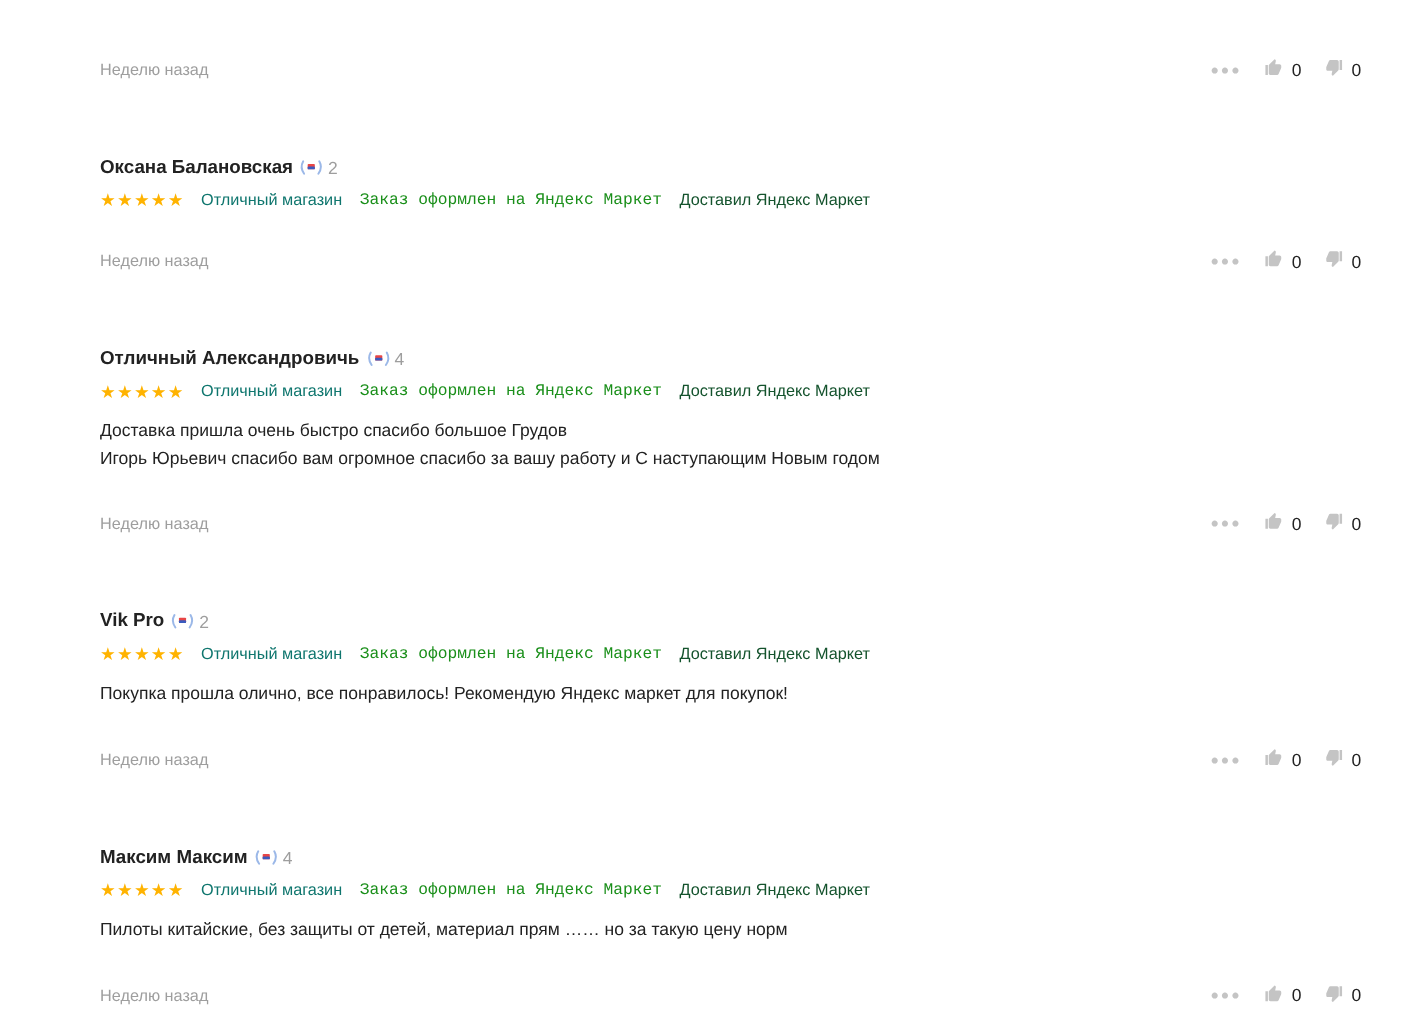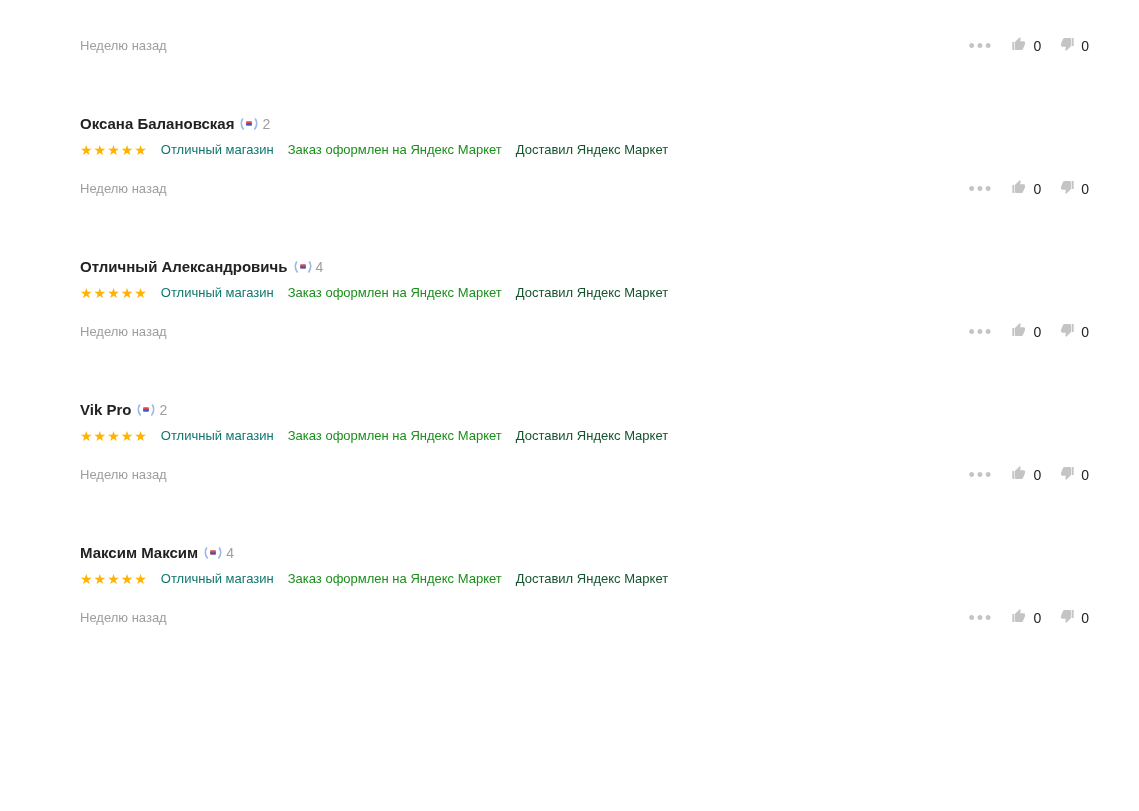--- a/index.html
+++ b/index.html
@@ -53,33 +53,34 @@
   .star {
     color: #ffb300;
     font-size: 14px;
     line-height: 1;
   }
   .shop-summary {
     color: #0f766e;
   }
   .order-info {
     color: #1a8f1a;
+    font-family: Liberation Mono, monospace;
   }
   .delivery-info {
     color: #14532d;
   }
   .review-body {
     font-size: 14px;
     line-height: 1.55;
     color: #222;
   }
   .footer-row {
     display: flex;
     align-items: center;
-    margin-top: 22px;
+    margin-top: 32px;
   }
   .time-ago {
     color: #9e9e9e;
     font-size: 13px;
     flex: 1;
   }
   .actions {
     display: flex;
     align-items: center;
     gap: 18px;
@@ -206,20 +207,21 @@
         <span class="star">★</span>
         <span class="star">★</span>
         <span class="star">★</span>
         <span class="star">★</span>
         <span class="star">★</span>
       </span>
       <span class="shop-summary">Отличный магазин</span>
       <span class="order-info">Заказ оформлен на Яндекс Маркет</span>
       <span class="delivery-info">Доставил Яндекс Маркет</span>
     </div>
+    <div class="review-body">Доставка пришла очень быстро спасибо большое Грудов<br>Игорь Юрьевич спасибо вам огромное спасибо за вашу работу и С наступающим Новым годом</div>
     <div class="footer-row">
       <span class="time-ago">Неделю назад</span>
       <div class="actions">
         <span class="dots">•••</span>
         <span class="vote">
           <span class="thumb">
             <svg width="16" height="16" viewBox="0 0 24 24" fill="#c4c4c4">
                 <path d="M2 21h3V9H2v12zm19-11c0-1.1-.9-2-2-2h-5.3l.8-3.8v-.3c0-.4-.2-.8-.4-1.1L13 2 6.6 8.4C6.2 8.8 6 9.3 6 9.8V19c0 1.1.9 2 2 2h8c.8 0 1.5-.5 1.8-1.2l3-7c.1-.3.2-.5.2-.8v-2z"></path>
               </svg>
           </span>
@@ -257,20 +259,21 @@
         <span class="star">★</span>
         <span class="star">★</span>
         <span class="star">★</span>
         <span class="star">★</span>
         <span class="star">★</span>
       </span>
       <span class="shop-summary">Отличный магазин</span>
       <span class="order-info">Заказ оформлен на Яндекс Маркет</span>
       <span class="delivery-info">Доставил Яндекс Маркет</span>
     </div>
+    <div class="review-body">Покупка прошла олично, все понравилось! Рекомендую Яндекс маркет для покупок!</div>
     <div class="footer-row">
       <span class="time-ago">Неделю назад</span>
       <div class="actions">
         <span class="dots">•••</span>
         <span class="vote">
           <span class="thumb">
             <svg width="16" height="16" viewBox="0 0 24 24" fill="#c4c4c4">
                 <path d="M2 21h3V9H2v12zm19-11c0-1.1-.9-2-2-2h-5.3l.8-3.8v-.3c0-.4-.2-.8-.4-1.1L13 2 6.6 8.4C6.2 8.8 6 9.3 6 9.8V19c0 1.1.9 2 2 2h8c.8 0 1.5-.5 1.8-1.2l3-7c.1-.3.2-.5.2-.8v-2z"></path>
               </svg>
           </span>
@@ -308,20 +311,21 @@
         <span class="star">★</span>
         <span class="star">★</span>
         <span class="star">★</span>
         <span class="star">★</span>
         <span class="star">★</span>
       </span>
       <span class="shop-summary">Отличный магазин</span>
       <span class="order-info">Заказ оформлен на Яндекс Маркет</span>
       <span class="delivery-info">Доставил Яндекс Маркет</span>
     </div>
+    <div class="review-body">Пилоты китайские, без защиты от детей, материал прям …… но за такую цену норм</div>
     <div class="footer-row">
       <span class="time-ago">Неделю назад</span>
       <div class="actions">
         <span class="dots">•••</span>
         <span class="vote">
           <span class="thumb">
             <svg width="16" height="16" viewBox="0 0 24 24" fill="#c4c4c4">
                 <path d="M2 21h3V9H2v12zm19-11c0-1.1-.9-2-2-2h-5.3l.8-3.8v-.3c0-.4-.2-.8-.4-1.1L13 2 6.6 8.4C6.2 8.8 6 9.3 6 9.8V19c0 1.1.9 2 2 2h8c.8 0 1.5-.5 1.8-1.2l3-7c.1-.3.2-.5.2-.8v-2z"></path>
               </svg>
           </span>

